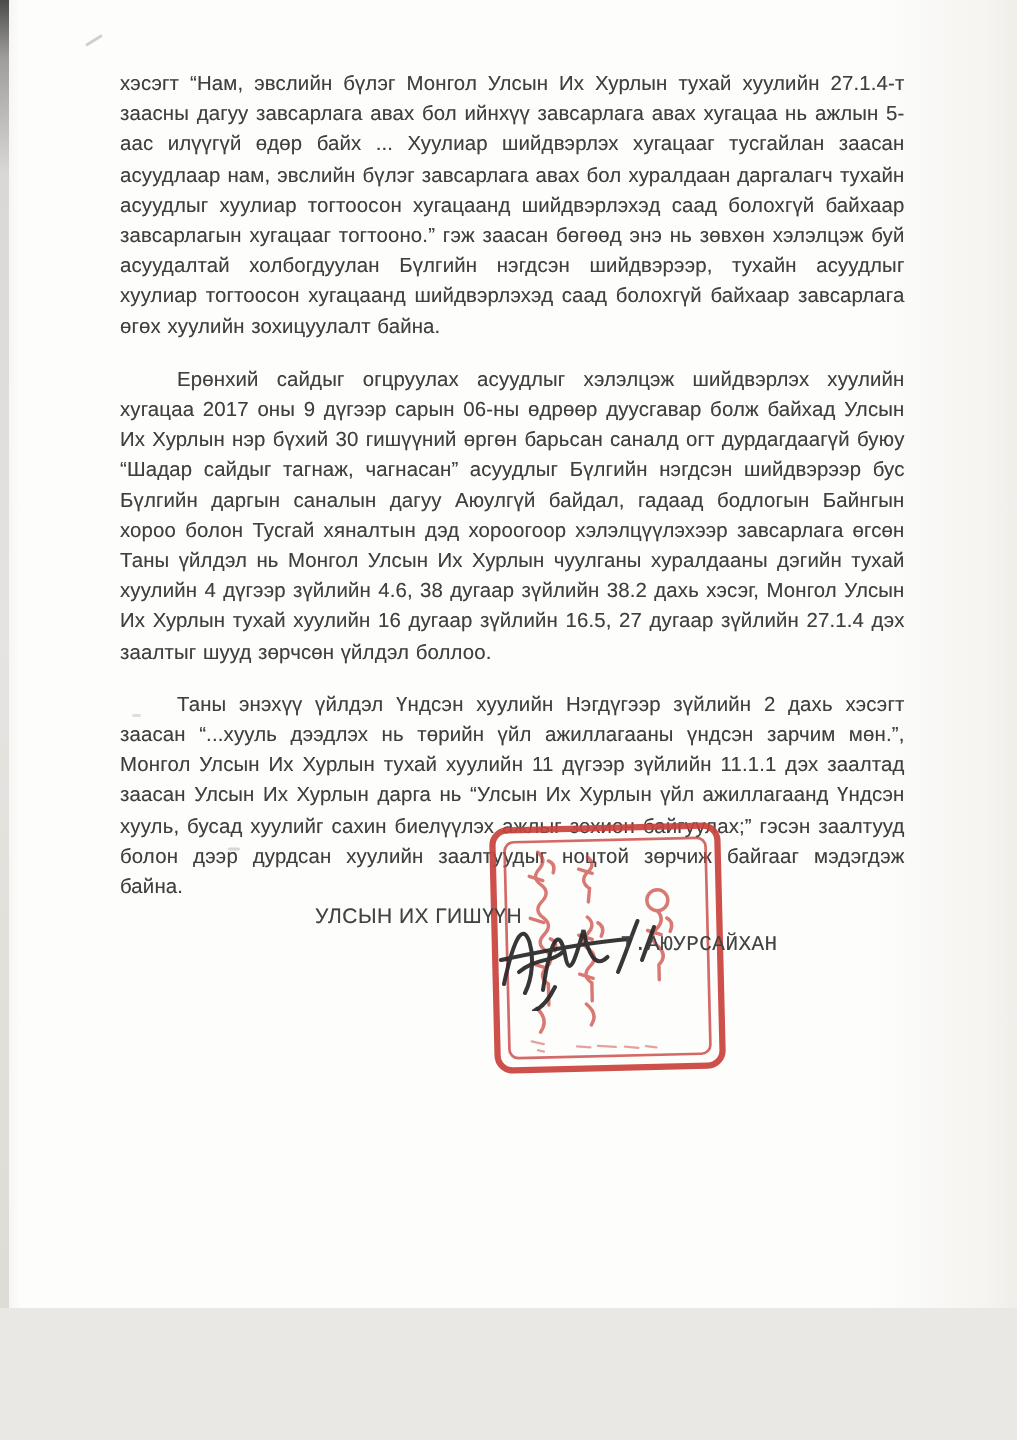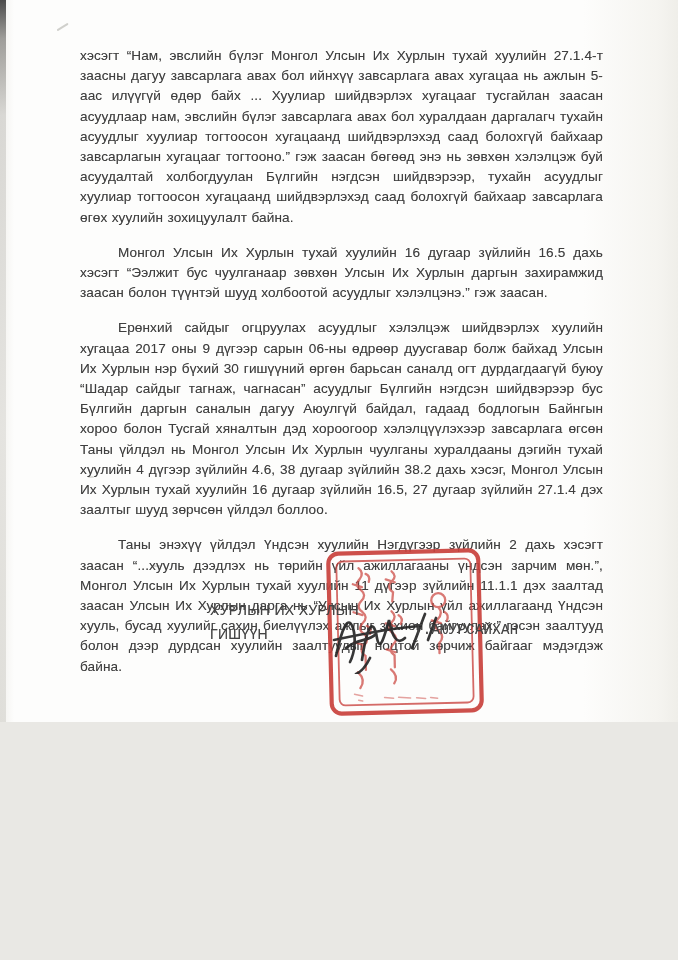--- a/index.html
+++ b/index.html
@@ -1,18 +1,18 @@
 <!DOCTYPE html>
 <html><head>
 <meta charset="utf-8">
 <style>
   html,body{margin:0;padding:0;background:#e9e8e4;}
   .page{
     position:relative;
-    width:678px;height:722px;
+    width:678px;height:872px;
     margin:0;
     background:linear-gradient(90deg,#f1f0ec 0px,#fdfdfc 14px,#fdfdfc 86%,#f5f4f0 97%,#efeee9 100%);
     overflow:hidden;
     font-family:"Liberation Sans",sans-serif;
   }
   .edge-left{
     position:absolute;left:0;top:0;width:6px;height:960px;
     background:linear-gradient(180deg,#2e2e2e 0%,#8f8e8a 4%,#d4d3cf 12%,#e2e1dd 45%,#d7d6d0 100%);
     opacity:.85;
   }
@@ -61,21 +61,20 @@
 
   <div class="edge-left"></div>
   <div class="edge-bottom"></div>
 
   <div class="pencil-mark mark-a"></div>
   <div class="pencil-mark mark-b"></div>
   <div class="pencil-mark mark-c"></div>
 
   <div class="text-block">
     <p>хэсэгт “Нам, эвслийн бүлэг Монгол Улсын Их Хурлын тухай хуулийн 27.1.4-т заасны дагуу завсарлага авах бол ийнхүү завсарлага авах хугацаа нь ажлын 5-аас илүүгүй өдөр байх ... Хуулиар шийдвэрлэх хугацааг тусгайлан заасан асуудлаар нам, эвслийн бүлэг завсарлага авах бол хуралдаан даргалагч тухайн асуудлыг хуулиар тогтоосон хугацаанд шийдвэрлэхэд саад болохгүй байхаар завсарлагын хугацааг тогтооно.” гэж заасан бөгөөд энэ нь зөвхөн хэлэлцэж буй асуудалтай холбогдуулан Бүлгийн нэгдсэн шийдвэрээр, тухайн асуудлыг хуулиар тогтоосон хугацаанд шийдвэрлэхэд саад болохгүй байхаар завсарлага өгөх хуулийн зохицуулалт байна.</p>
-    <p class="indent">Монгол Улсын Их Хурлын тухай хуулийн 16 дугаар зүйлийн 16.5 дахь хэсэгт “Ээлжит бус чуулганаар зөвхөн Улсын Их Хурлын даргын захирамжид заасан болон түүнтэй шууд холбоотой асуудлыг хэлэлцэнэ.” гэж заасан.</p>
     <p class="indent">Ерөнхий сайдыг огцруулах асуудлыг хэлэлцэж шийдвэрлэх хуулийн хугацаа 2017 оны 9 дүгээр сарын 06-ны өдрөөр дуусгавар болж байхад Улсын Их Хурлын нэр бүхий 30 гишүүний өргөн барьсан саналд огт дурдагдаагүй буюу “Шадар сайдыг тагнаж, чагнасан” асуудлыг Бүлгийн нэгдсэн шийдвэрээр бус Бүлгийн даргын саналын дагуу Аюулгүй байдал, гадаад бодлогын Байнгын хороо болон Тусгай хяналтын дэд хороогоор хэлэлцүүлэхээр завсарлага өгсөн Таны үйлдэл нь Монгол Улсын Их Хурлын чуулганы хуралдааны дэгийн тухай хуулийн 4 дүгээр зүйлийн 4.6, 38 дугаар зүйлийн 38.2 дахь хэсэг, Монгол Улсын Их Хурлын тухай хуулийн 16 дугаар зүйлийн 16.5, 27 дугаар зүйлийн 27.1.4 дэх заалтыг шууд зөрчсөн үйлдэл боллоо.</p>
     <p class="indent">Таны энэхүү үйлдэл Үндсэн хуулийн Нэгдүгээр зүйлийн 2 дахь хэсэгт заасан “...хууль дээдлэх нь төрийн үйл ажиллагааны үндсэн зарчим мөн.”, Монгол Улсын Их Хурлын тухай хуулийн 11 дүгээр зүйлийн 11.1.1 дэх заалтад заасан Улсын Их Хурлын дарга нь “Улсын Их Хурлын үйл ажиллагаанд Үндсэн хууль, бусад хуулийг сахин биелүүлэх ажлыг зохион байгуулах;” гэсэн заалтууд болон дээр дурдсан хуулийн заалтуудыг ноцтой зөрчиж байгааг мэдэгдэж байна.</p>
   </div>
 
   <svg class="seal" viewBox="0 0 156 166" fill="none" xmlns="http://www.w3.org/2000/svg">
     <rect x="3" y="3" width="150" height="160" rx="10" stroke="#c9423d" stroke-width="4.2"></rect>
     <rect x="11" y="11" width="134" height="144" rx="6" stroke="#c9423d" stroke-width="1.8" opacity=".85"></rect>
 
     <g stroke="#cc4a44" stroke-width="2.3" stroke-linecap="round" opacity=".8">
       <path d="M33,18 q6,5 1,11 q-6,6 1,11 q6,5 0,11 q-6,6 1,11 q6,5 0,11 q-6,6 1,11 q6,5 0,11 q-6,6 1,11 l0,14"></path>
@@ -120,19 +119,18 @@
       <path d="M18,52 C30,42 40,46 48,38"></path>
       <path d="M34,64 C39,30 45,20 49,42 C52,58 57,38 61,24 C64,40 69,50 77,42"></path>
       <path d="M6,44 C34,38 64,32 92,30"></path>
       <path d="M42,62 C38,70 33,76 28,78"></path>
       <path d="M84,52 C89,40 93,28 97,18"></path>
       <path d="M100,44 L108,22"></path>
     </g>
   </svg>
 
   <div class="sig-title">
-    <div>ХУРЛЫН ИХ ХУРЛЫН</div>
-    <div>ГИШҮҮН</div>
+    <div>УЛСЫН ИХ ГИШҮҮН</div>
   </div>
 
   <div class="sig-name">Т.АЮУРСАЙХАН</div>
 
 </div>
 
 </body></html>

